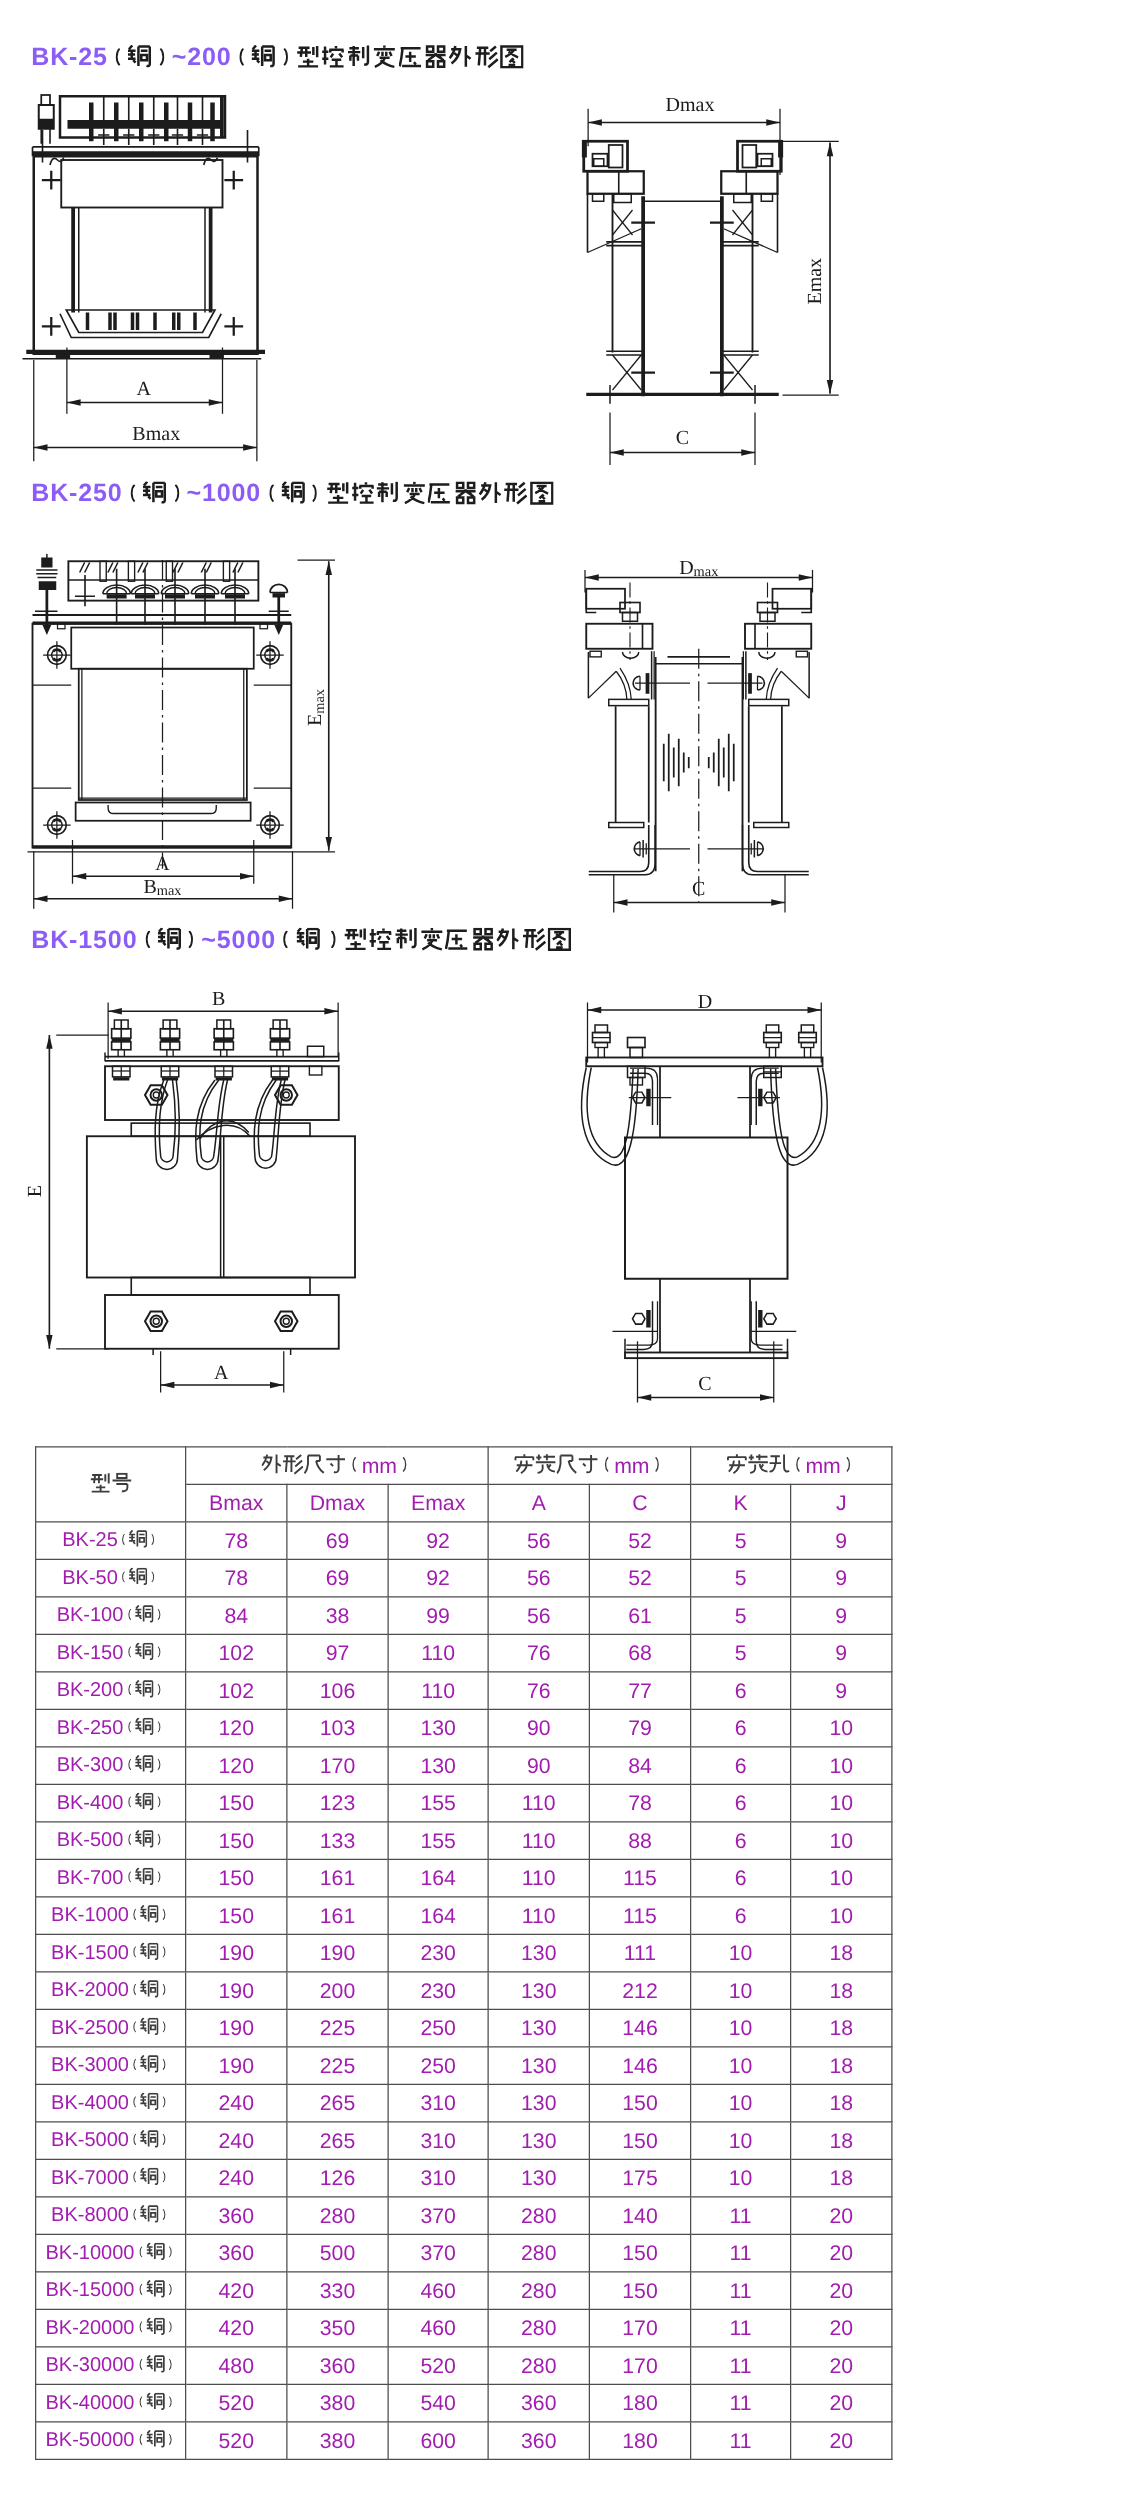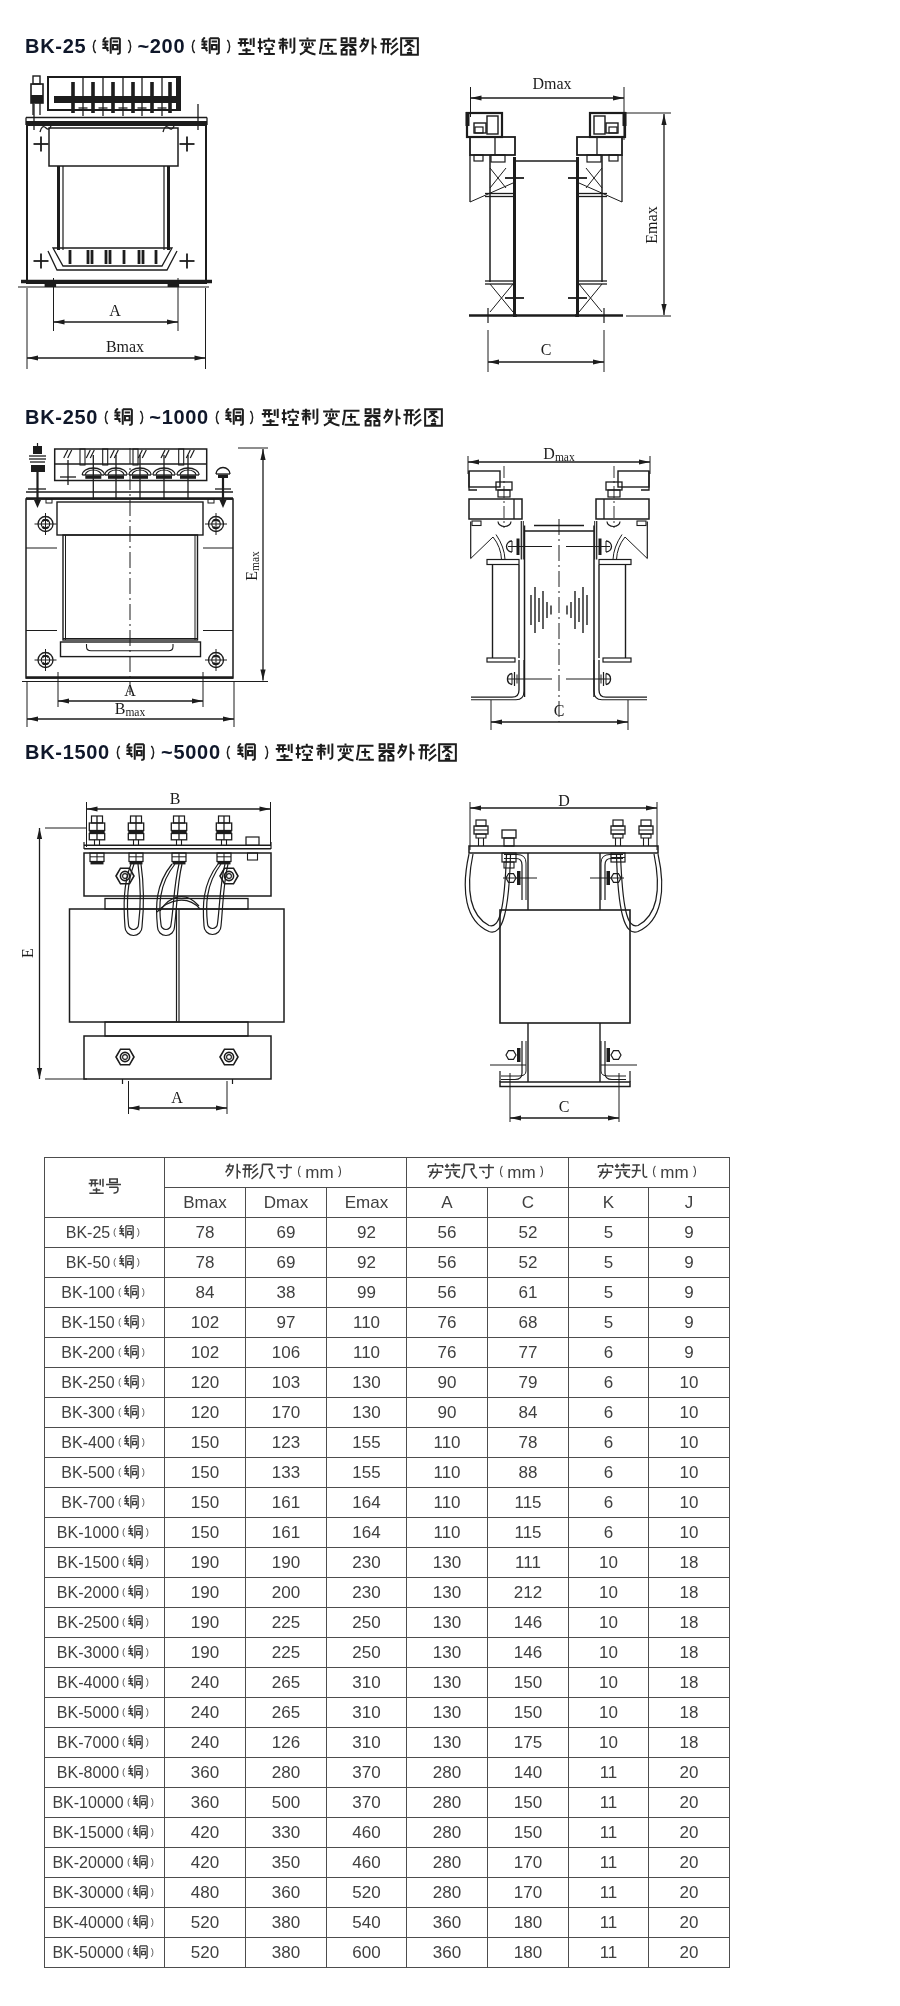--- a/index.html
+++ b/index.html
@@ -1,19 +1,19 @@
 <!DOCTYPE html>
 <html><head><meta charset="utf-8"><style>
 html,body{margin:0;padding:0}
 body{width:900px;height:2006px;background:#fff;font-family:"Liberation Sans",sans-serif;position:relative;overflow:hidden}
-.title{position:absolute;left:25px;font-size:20px;font-weight:bold;color:#0f172a;letter-spacing:0.7px;white-space:nowrap}
+.title{position:absolute;left:25px;font-size:20px;font-weight:bold;color:#8b5cf6;letter-spacing:0.7px;white-space:nowrap}
 svg.h{display:inline-block;vertical-align:-0.15em}
 .title svg.h{color:#1d1d1d;margin:0 0.7px}
 .title svg.h use{stroke-width:10.5}
-table{position:absolute;left:44px;top:1157px;border-collapse:collapse;table-layout:fixed;color:#404040}
+table{position:absolute;left:28px;top:1157px;border-collapse:collapse;table-layout:fixed;color:#a21caf}
 td{border:1px solid #4d4d4d;text-align:center;vertical-align:middle;height:29px;font-size:17px;padding:0;overflow:hidden;white-space:nowrap}
 td.mod{font-size:16px}
 table svg.h{color:#3d3d3d;vertical-align:-0.13em}
 table svg.h use{stroke-width:9}
 </style></head><body>
 <div class="title" style="top:35px">BK-25<svg class="h tt" style="width:14px;height:19px" viewBox="0 0 100 100">
       <use href="#g16"></use>
     </svg><svg class="h tt" style="width:19px;height:19px" viewBox="0 0 100 100">
       <use href="#g9"></use>
     </svg><svg class="h tt" style="width:14px;height:19px" viewBox="0 0 100 100">
@@ -36,21 +36,21 @@
       <use href="#g4"></use>
     </svg><svg class="h tt" style="width:19px;height:19px" viewBox="0 0 100 100">
       <use href="#g5"></use>
     </svg><svg class="h tt" style="width:19px;height:19px" viewBox="0 0 100 100">
       <use href="#g6"></use>
     </svg><svg class="h tt" style="width:19px;height:19px" viewBox="0 0 100 100">
       <use href="#g7"></use>
     </svg><svg class="h tt" style="width:19px;height:19px" viewBox="0 0 100 100">
       <use href="#g8"></use>
     </svg></div>
-<div class="title" style="top:406px">BK-250<svg class="h tt" style="width:14px;height:19px" viewBox="0 0 100 100">
+<div class="title" style="top:384px">BK-250<svg class="h tt" style="width:14px;height:19px" viewBox="0 0 100 100">
       <use href="#g16"></use>
     </svg><svg class="h tt" style="width:19px;height:19px" viewBox="0 0 100 100">
       <use href="#g9"></use>
     </svg><svg class="h tt" style="width:14px;height:19px" viewBox="0 0 100 100">
       <use href="#g17"></use>
     </svg>~1000<svg class="h tt" style="width:14px;height:19px" viewBox="0 0 100 100">
       <use href="#g16"></use>
     </svg><svg class="h tt" style="width:19px;height:19px" viewBox="0 0 100 100">
       <use href="#g9"></use>
     </svg><svg class="h tt" style="width:14px;height:19px" viewBox="0 0 100 100">

